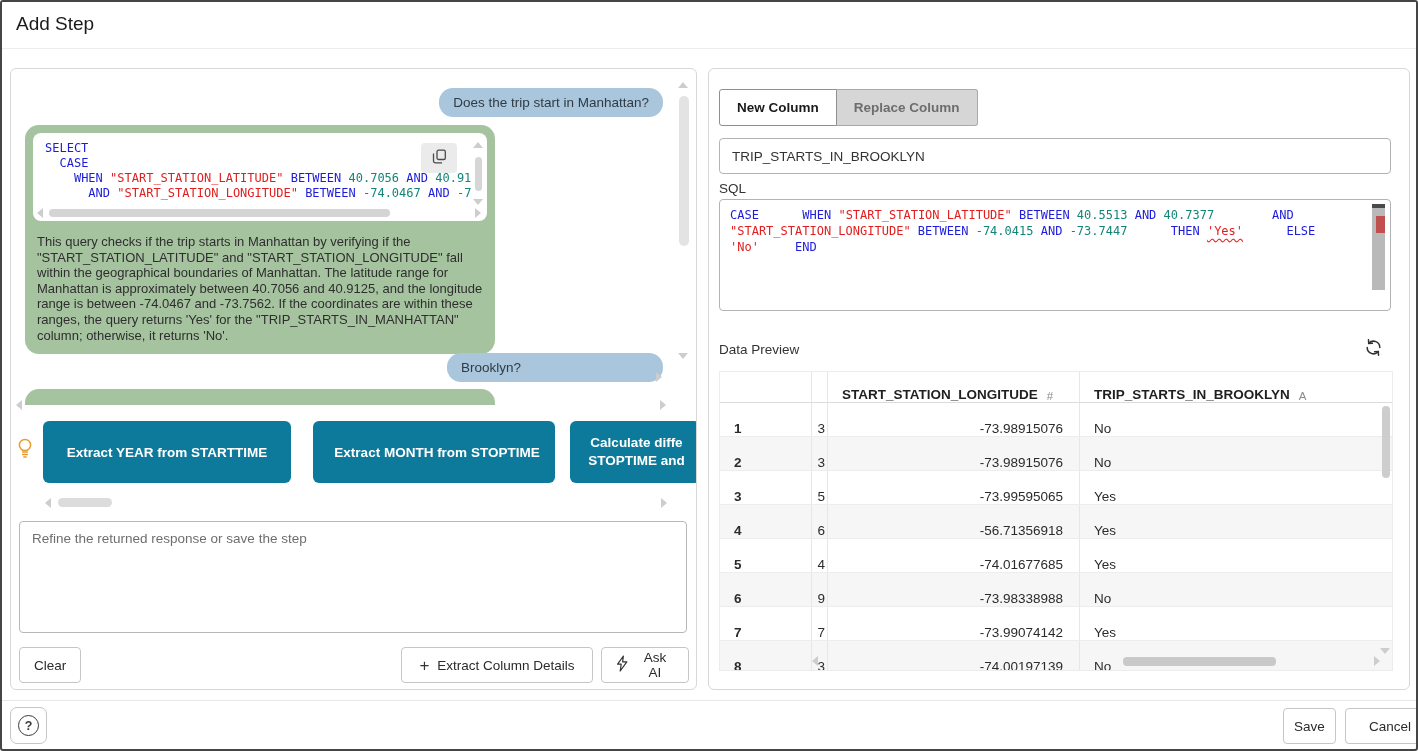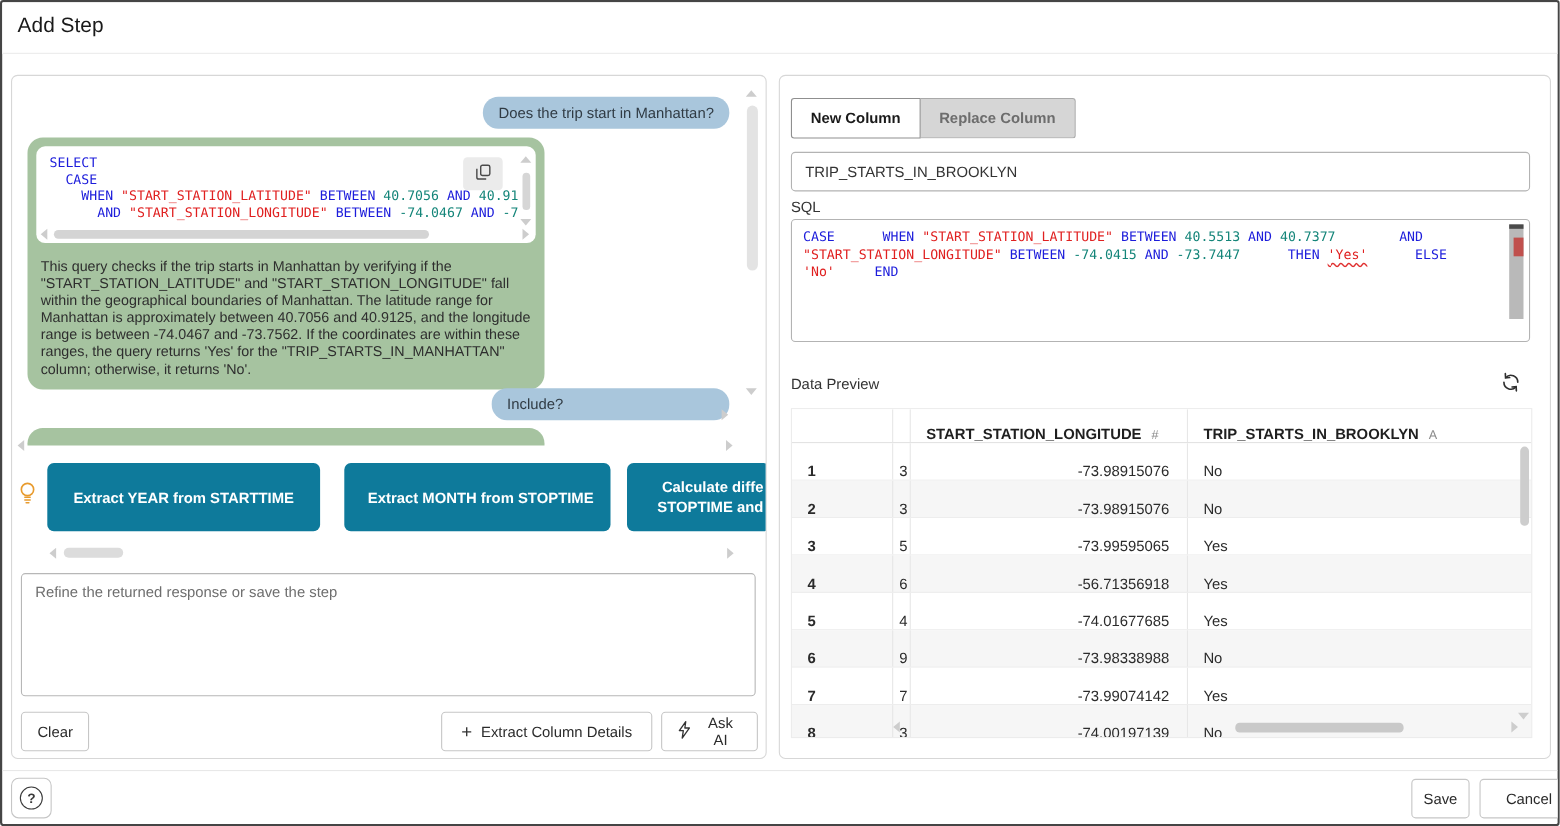--- a/index.html
+++ b/index.html
@@ -38,21 +38,21 @@
   .cb-hbar{position:absolute;left:16px;right:22px;bottom:4px;height:8px;}
   .cb-hthumb{left:0;top:0;height:8px;width:82%;background:#d4d4d4;}
   
   .chat-vthumb{right:7px;top:27px;width:10px;height:150px;background:#e3e3e3;}
   
   .sugg-btn{position:absolute;top:352px;height:62px;background:#0e7a9b;border:none;border-radius:6px;
             color:#fff;font-weight:bold;font-size:13.5px;cursor:pointer;font-family:inherit;
             display:flex;align-items:center;justify-content:center;}
   #sugg-1{left:32px;width:248px;}
   #sugg-2{left:302px;width:242px;padding-left:12px;}
-  #sugg-3{left:559px;width:130px;flex-direction:column;align-items:flex-end;padding-left:9px;line-height:18px;overflow:hidden;}
+  #sugg-3{left:559px;width:130px;flex-direction:column;align-items:center;padding-left:9px;line-height:18px;overflow:hidden;}
   #sugg-3 span{white-space:nowrap;}
   .car-thumb{left:47px;top:429px;width:54px;height:9px;background:#dcdcdc;}
   
   .prompt{position:absolute;left:8px;top:452px;width:668px;height:112px;box-sizing:border-box;resize:none;
           border:1px solid #b7b7b7;border-radius:4px;font-family:inherit;font-size:13.5px;color:#333;padding:9px 12px;outline:none;}
   .prompt::placeholder{color:#6e6e6e;}
   .btn{box-sizing:border-box;height:36px;background:#fff;border:1px solid #c6c6c6;border-radius:4px;
        font-family:inherit;font-size:13.5px;color:#2b2b2b;cursor:pointer;display:inline-flex;
        align-items:center;justify-content:center;gap:8px;padding:0 14px;}
   #clear-btn{position:absolute;left:8px;top:578px;}
@@ -127,21 +127,21 @@
         <span class="tri tri-down" style="right:4px;bottom:16px;"></span>
         <span class="tri tri-left" style="left:4px;bottom:3px;"></span>
         <div class="cb-hbar">
             <span class="thumb cb-hthumb"></span>
           </div>
         <span class="tri tri-right" style="right:6px;bottom:3px;"></span>
       </div>
       <div class="explanation">This query checks if the trip starts in Manhattan by verifying if the "START_STATION_LATITUDE" and "START_STATION_LONGITUDE" fall within the geographical boundaries of Manhattan. The latitude range for Manhattan is approximately between 40.7056 and 40.9125, and the longitude range is between -74.0467 and -73.7562. If the coordinates are within these ranges, the query returns 'Yes' for the "TRIP_STARTS_IN_MANHATTAN" column; otherwise, it returns 'No'.</div>
     </div>
 
-    <div class="bubble-user" id="user-msg-2">Include?</div>
+    <div class="bubble-user" id="user-msg-2">Brooklyn?</div>
 
     <div class="bubble-ai-partial"></div>
 
     <span class="tri tri-up" style="right:8px;top:13px;"></span>
     <span class="thumb chat-vthumb"></span>
     <span class="tri tri-down" style="right:8px;top:284px;"></span>
     <span class="tri tri-right" style="left:645px;top:303px;"></span>
 
     <span class="tri tri-left" style="left:5px;top:331px;"></span>
     <span class="tri tri-right" style="left:649px;top:331px;"></span>

